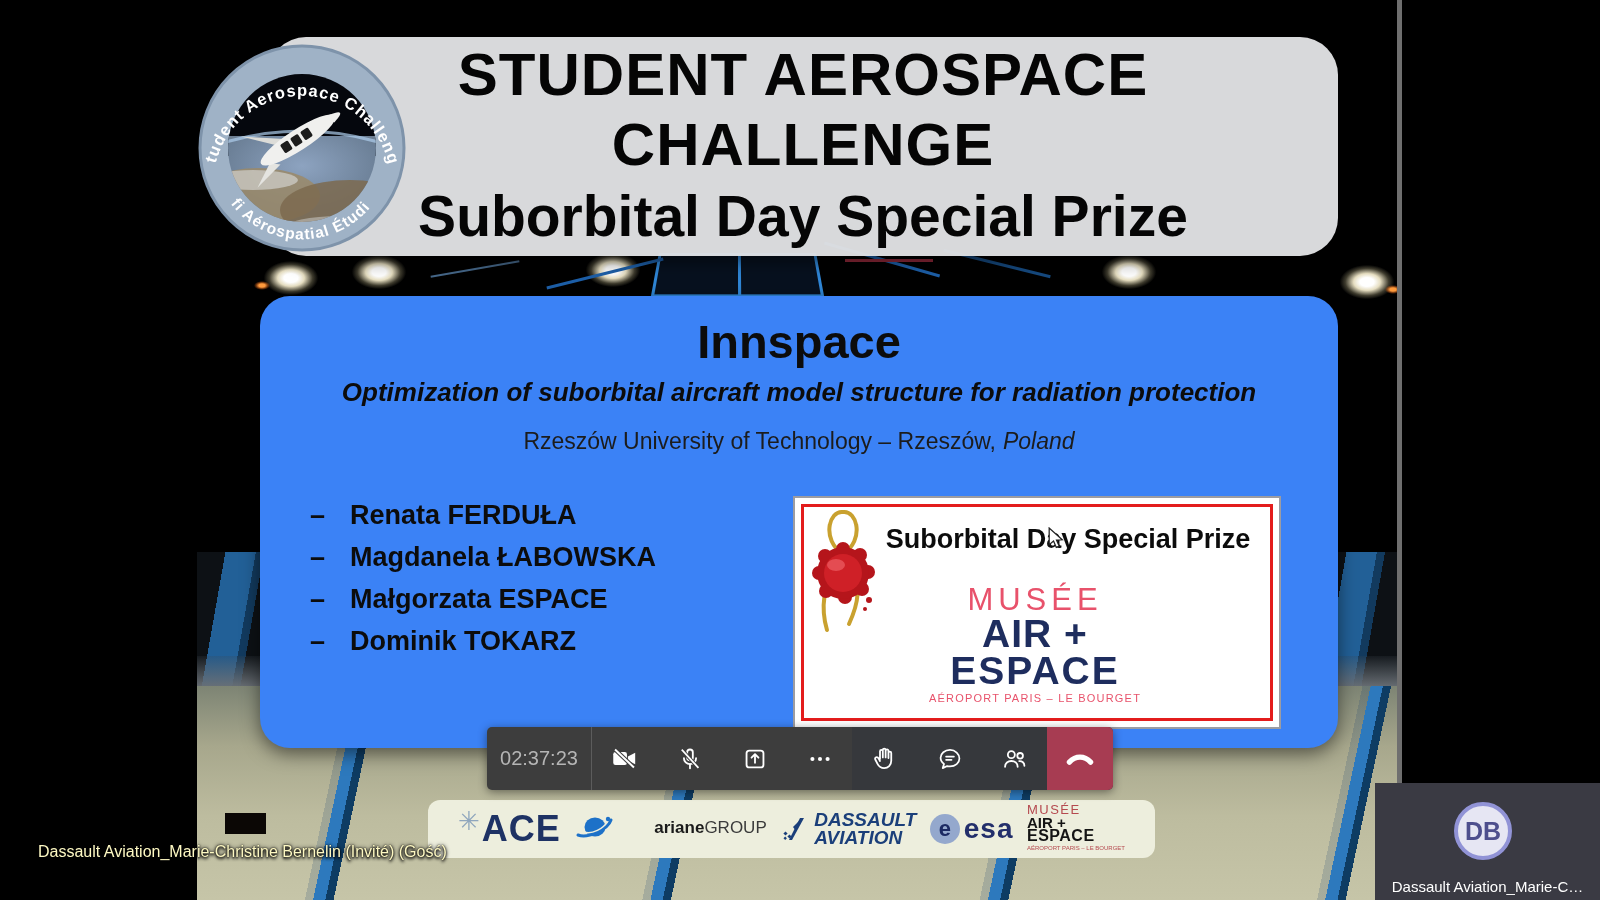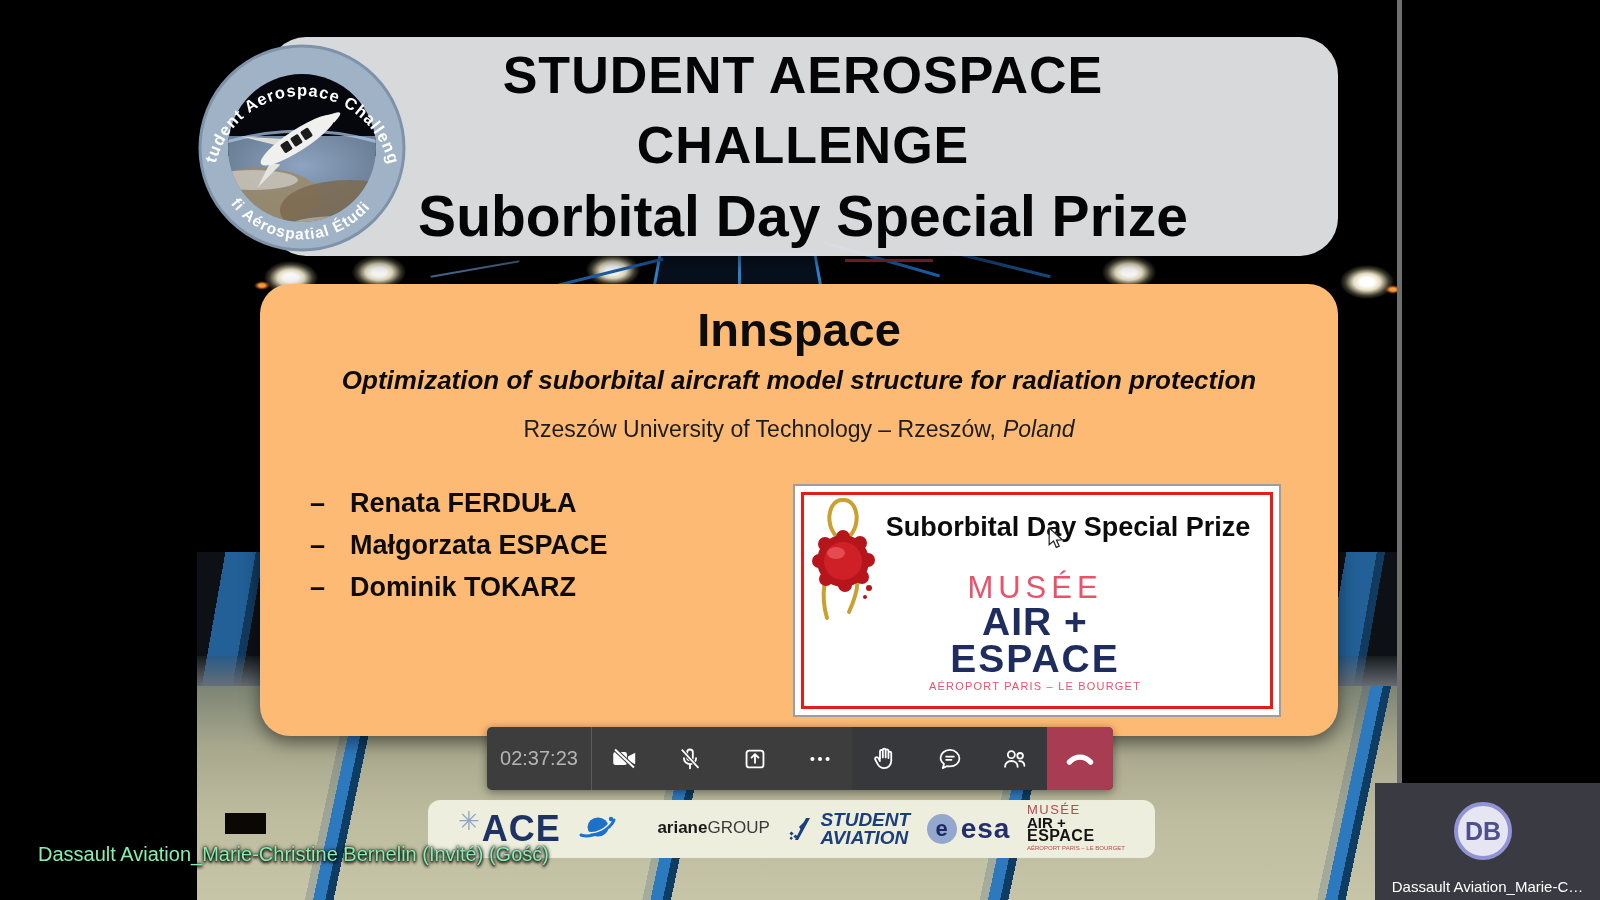--- a/index.html
+++ b/index.html
@@ -29,28 +29,28 @@
     background-image:
       repeating-linear-gradient(102deg, rgba(0,0,0,0) 0 150px, rgba(20,60,110,.18) 150px 158px, #2d79bd 158px 170px, #0e3c63 170px 178px, rgba(0,0,0,0) 178px 330px),
       linear-gradient(180deg, #7d8474 0px, #a7a78c 60px, #bdbc9f 130px, #c6c5a8 100%); }
   .redacted { position:absolute; left:225px; top:813px; width:41px; height:21px; background:#0b0705; z-index:7; }
   .grayline { position:absolute; left:1397px; top:0; width:5px; height:900px; background:#6f6f6f; }
 
   
   .banner { position:absolute; left:268px; top:37px; width:1070px; height:219px;
     background:rgba(223,224,226,.97); border-radius:38px; z-index:5;
     box-shadow:0 5px 18px rgba(0,0,0,.55); text-align:center; color:#050505; padding-top:3px; }
-  .banner .l1, .banner .l2 { font-size:52px; font-weight:bold; line-height:70px; letter-spacing:1px; }
+  .banner .l1, .banner .l2 { font-size:60px; font-weight:bold; line-height:70px; letter-spacing:1px; }
   .banner .l3 { font-size:57px; font-weight:bold; line-height:72px; }
 
   
   .badge { position:absolute; left:198px; top:44px; z-index:6; }
 
   
-  .card { position:absolute; left:260px; top:284px; width:1078px; height:452px; background:#fdba74;
+  .card { position:absolute; left:260px; top:296px; width:1078px; height:452px; background:#3b82f6;
           border-radius:30px; z-index:4; box-shadow:0 6px 18px rgba(0,0,0,.5); }
   .team-name { text-align:center; padding-top:18px; font-size:47px; font-weight:bold; color:#0c0c0c; }
   .project { text-align:center; margin-top:8px; font-size:26px; font-weight:bold; font-style:italic; color:#0c0c0c; }
   .affil { text-align:center; margin-top:20px; font-size:23px; color:#1c1c1c; }
   .affil .country { font-style:italic; margin-left:7px; }
   .members { position:absolute; left:50px; top:198px; }
   .member { font-size:27px; font-weight:bold; color:#0c0c0c; line-height:42px; white-space:nowrap; }
   .member .dash { display:inline-block; width:40px; }
 
   
@@ -99,21 +99,21 @@
               align-items:center; justify-content:center; margin-right:4px; }
   .esa-e { font-size:22px; font-weight:bold; color:#1c2a63; }
   .esa-text { font-size:28px; font-weight:bold; color:#232f6b; letter-spacing:1px; }
   .musee-sm { text-align:left; line-height:13px; }
   .musee-sm .s1 { font-size:13px; color:#b5494f; letter-spacing:1.5px; }
   .musee-sm .s2 { font-size:15px; font-weight:bold; color:#141414; }
   .musee-sm .s3 { font-size:16px; font-weight:bold; color:#141414; letter-spacing:.5px; }
   .musee-sm .s4 { font-size:6px; color:#b5494f; }
 
   
-  .caption { position:absolute; left:38px; top:843px; z-index:11; font-size:20px; color:#86efac;
+  .caption { position:absolute; left:38px; top:843px; z-index:11; font-size:16px; color:#fef9c3;
              text-shadow:0 0 4px #000, 0 2px 3px #000, 0 0 2px #000; }
   .tile { position:absolute; left:1375px; top:783px; width:225px; height:117px; background:#3a3a43; z-index:12; }
   .avatar { position:absolute; left:79px; top:19px; width:58px; height:58px; border-radius:50%;
             border:4px solid #9193d6; background:#e6e6f3; display:flex; align-items:center;
             justify-content:center; font-size:25px; font-weight:bold; color:#4e4f8d; }
   .tile-name { position:absolute; bottom:5px; width:100%; text-align:center; color:#fff; font-size:15px;
                white-space:nowrap; overflow:hidden; }
 </style>
 </head>
 <body>
@@ -191,20 +191,21 @@
 
   <div class="card">
     <div class="team-name">Innspace</div>
     <div class="project">Optimization of suborbital aircraft model structure for radiation protection</div>
     <div class="affil">
       <span>Rzeszów University of Technology – Rzeszów,</span><span class="country">Poland</span>
     </div>
 
     <div class="members">
       <div class="member"><span class="dash">–</span><span>Renata FERDUŁA</span></div>
+      <div class="member"><span class="dash">–</span><span>Magdanela ŁABOWSKA</span></div>
       <div class="member"><span class="dash">–</span><span>Małgorzata ESPACE</span></div>
       <div class="member"><span class="dash">–</span><span>Dominik TOKARZ</span></div>
     </div>
 
     <div class="prize-outer">
       <div class="prize-inner"></div>
       <div class="seal">
         <svg width="80" height="140" viewBox="0 0 80 140">
           <g stroke="#c9a12f" stroke-width="4" fill="none" stroke-linecap="round">
             <path d="M40,52 C18,38 26,8 40,10 C54,8 62,38 40,52"></path>
@@ -333,21 +334,21 @@
       <svg width="30" height="26" viewBox="0 0 30 26">
         <path d="M20,2 L24,2 L12,24 L9,24 Z" fill="#1b3f7a"></path>
         <path d="M13,11 L20,4 L16,15 Z" fill="#1b3f7a"></path>
         <g fill="#1b3f7a">
           <rect x="4" y="16" width="3" height="3" transform="rotate(45 5.5 17.5)"></rect>
           <rect x="8" y="19" width="3" height="3" transform="rotate(45 9.5 20.5)"></rect>
           <rect x="4" y="21" width="2.4" height="2.4" transform="rotate(45 5.2 22.2)"></rect>
         </g>
       </svg>
       <span class="dassault-text">
-        <span>STUDENT</span><br>
+        <span>DASSAULT</span><br>
         <span>AVIATION</span>
       </span>
     </div>
     <div class="esa">
       <span class="esa-disc">
           <span class="esa-e">e</span>
         </span>
       <span class="esa-text">esa</span>
     </div>
     <div class="musee-sm">

